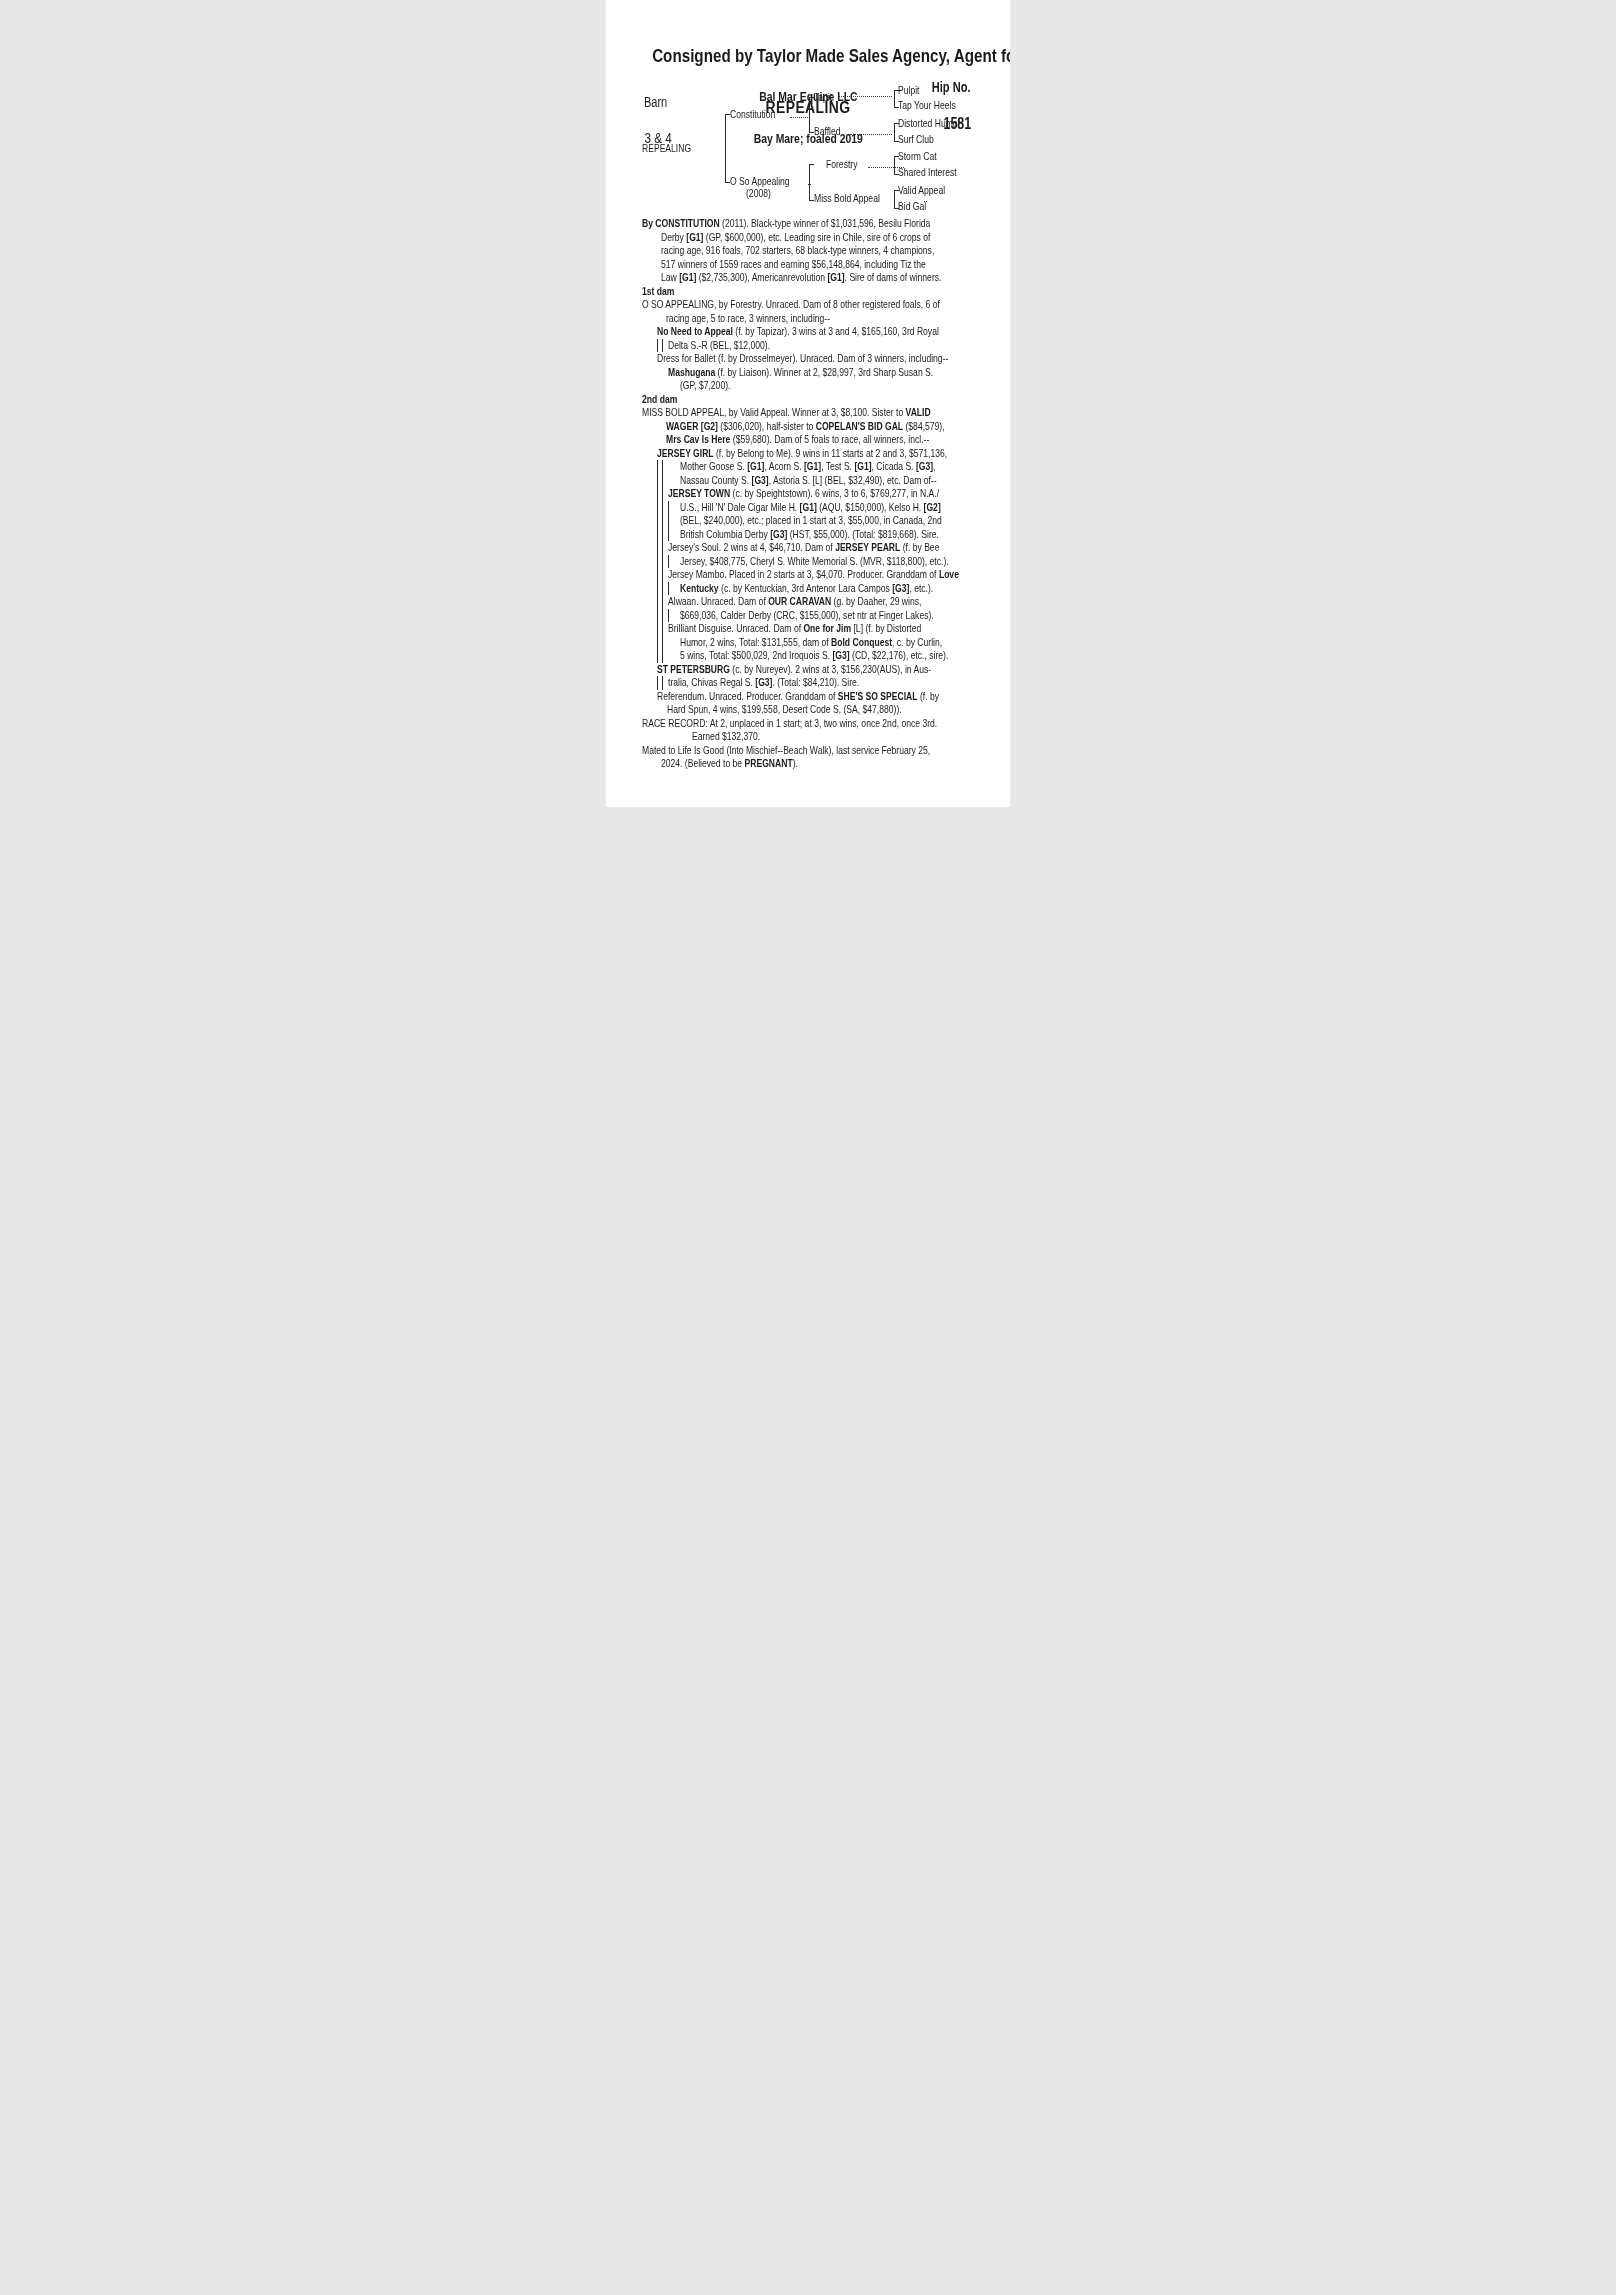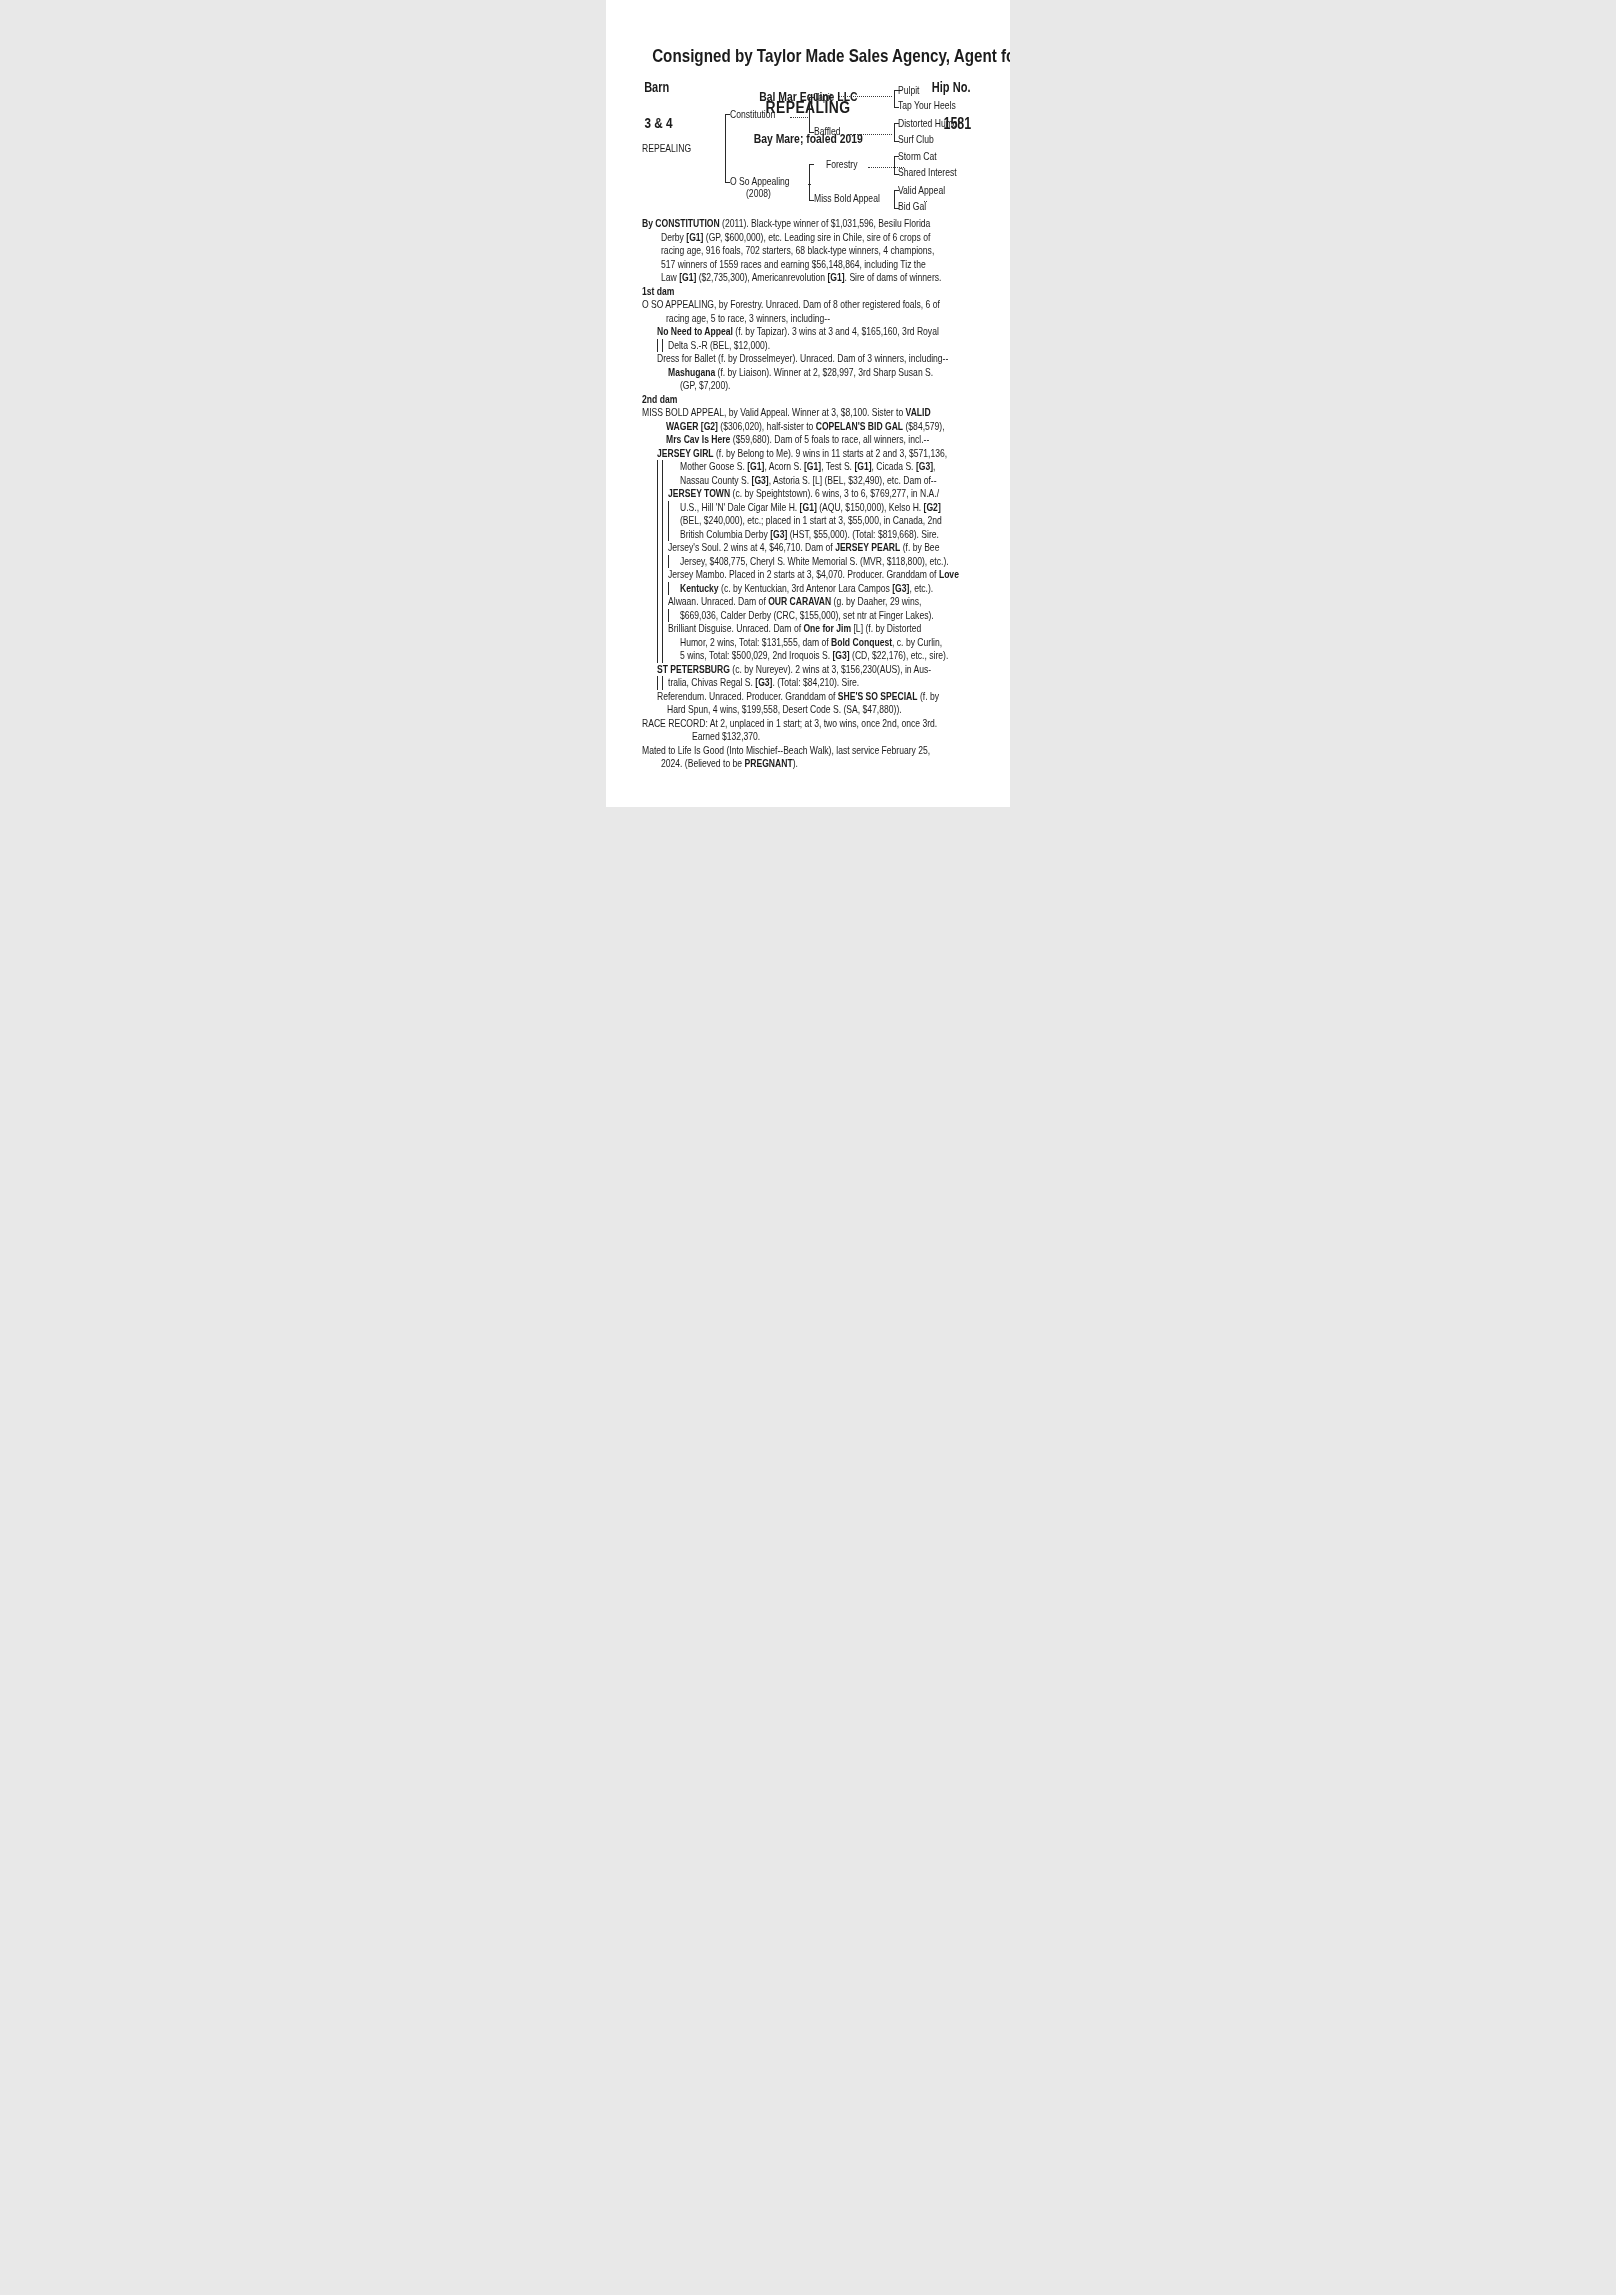--- a/index.html
+++ b/index.html
@@ -16,21 +16,21 @@
   .cnd{display:inline-block;transform:scaleX(0.78);transform-origin:0 50%;white-space:pre;}
   .cndc{display:inline-block;transform:scaleX(0.80);transform-origin:50% 50%;white-space:pre;}
   b,.b{font-weight:700;}
 
   
   .hline{position:absolute;left:0;width:100%;text-align:center;}
   #consign1{top:45px;font-size:19px;font-weight:700;}
   #consign2{top:89px;font-size:13px;font-weight:700;}
   #title   {top:97px;font-size:17.4px;font-weight:700;letter-spacing:0.5px;}
   #foaled  {top:131px;font-size:13px;font-weight:700;}
-  #barn{position:absolute;left:35px;top:79px;font-size:13.8px;font-weight:700;line-height:17.4px;}
+  #barn{position:absolute;left:35px;top:94px;font-size:13.8px;font-weight:400;line-height:17.4px;}
   #barn .v{position:absolute;left:0;top:36px;font-size:14.7px;white-space:nowrap;}
   #hip{position:absolute;right:35px;top:79px;font-size:13.8px;font-weight:700;text-align:right;line-height:17.4px;}
   #hip .v{position:absolute;right:0;top:36px;font-size:15.6px;white-space:nowrap;}
 
   
   #tree{position:absolute;left:0;top:0;width:404px;height:216px;font-size:11px;}
   .tnode{position:absolute;white-space:nowrap;line-height:12.4px;}
   .trow{position:absolute;display:flex;align-items:flex-end;}
   .trow .nm{white-space:nowrap;line-height:12.4px;}
   .leader{flex:1 1 auto;height:0;border-bottom:0.9px dotted #3a3a3a;margin:0 0.9px 2.3px 1.8px;min-width:2.8px;}

